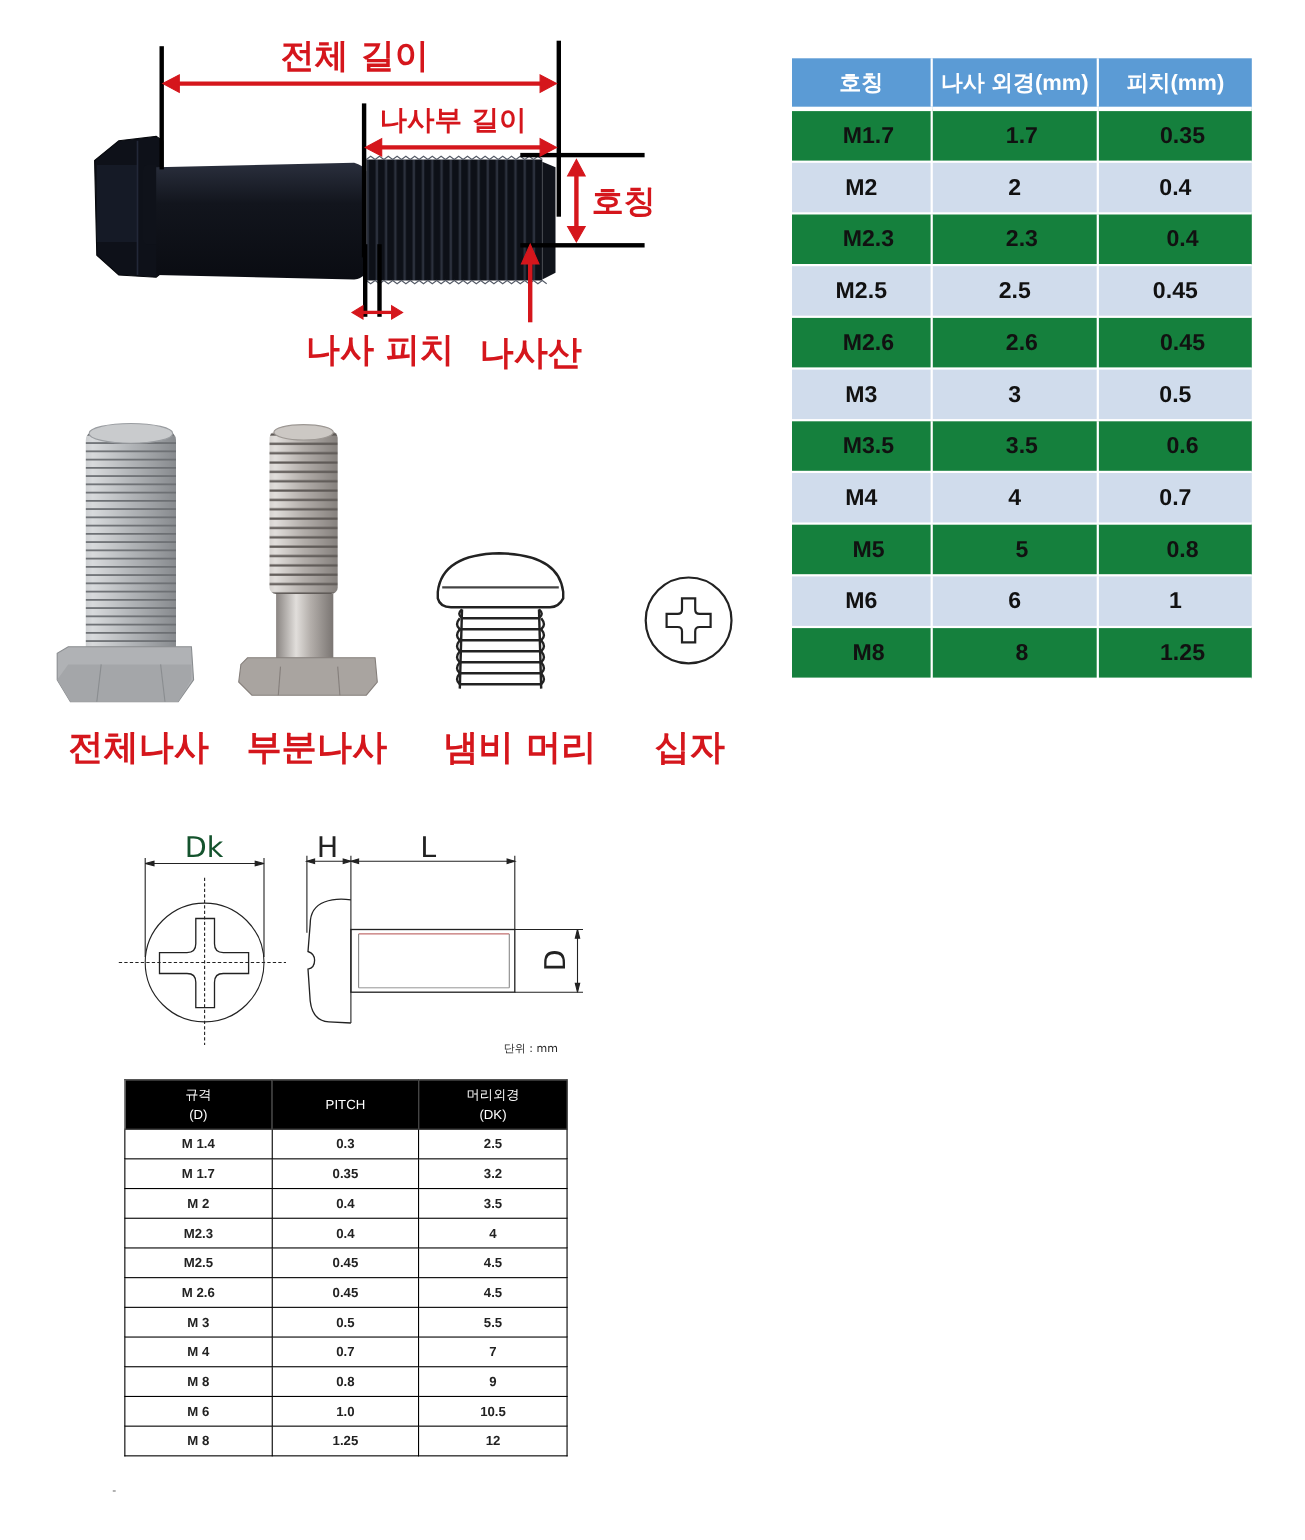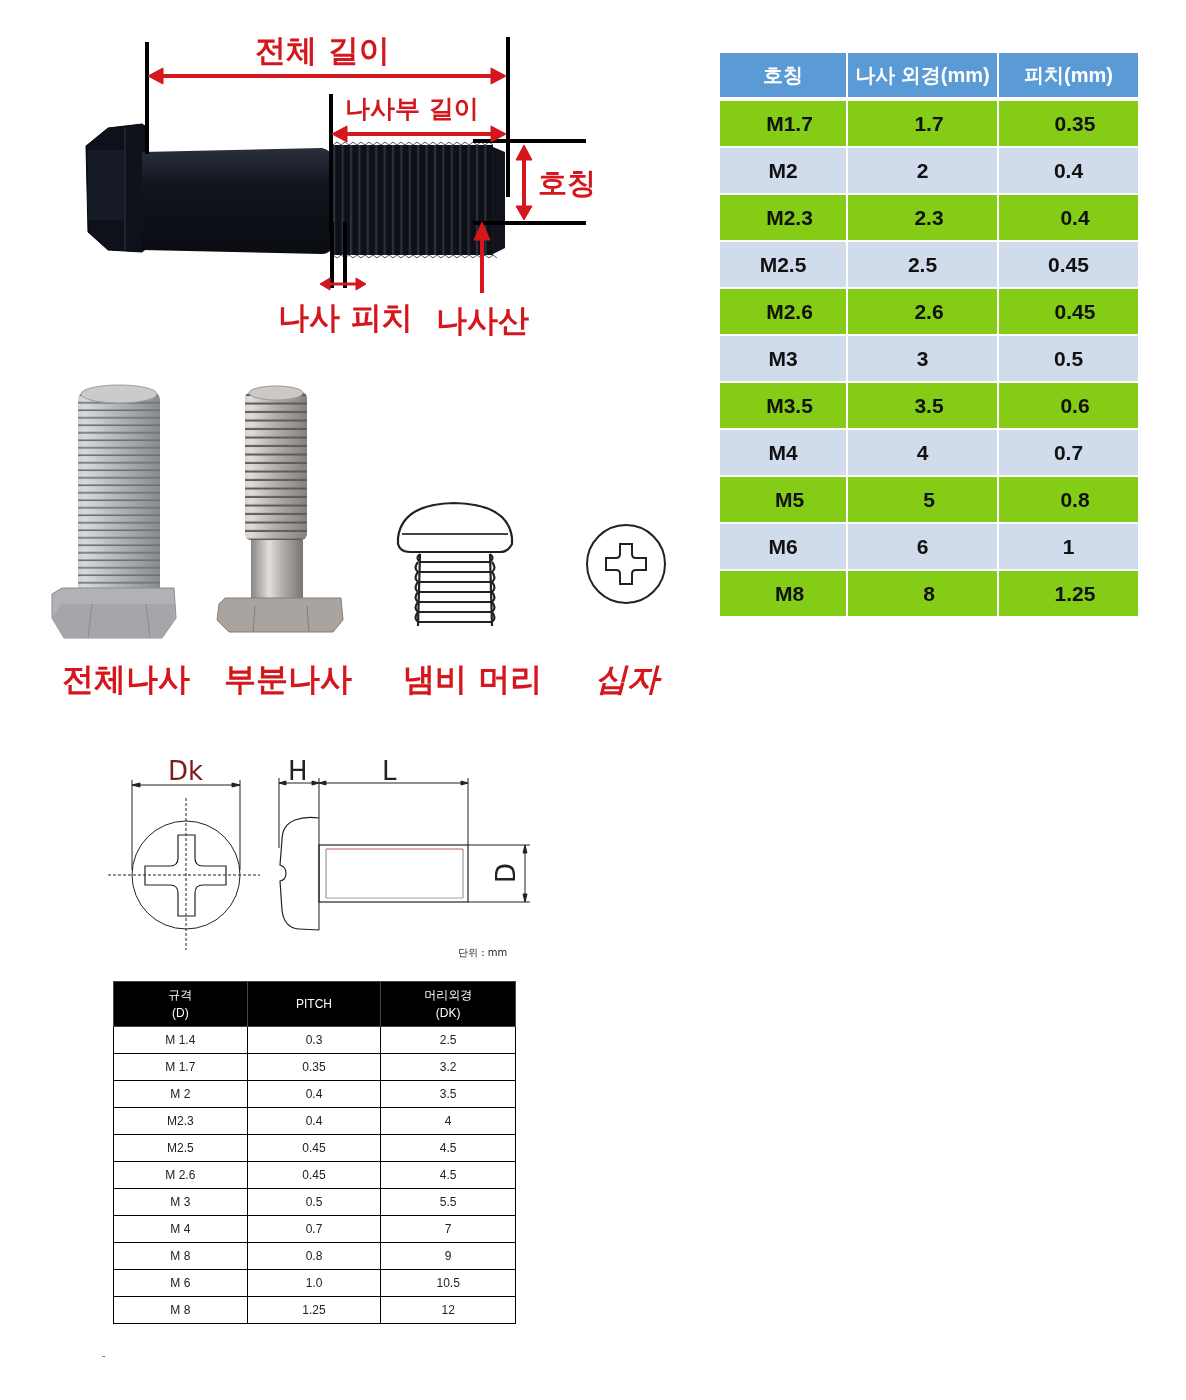--- a/index.html
+++ b/index.html
@@ -7,27 +7,27 @@
   .abs { position: absolute; }
   .red-label { color: #d5161c; font-family: "DejaVu Sans", sans-serif; font-weight: bold; white-space: nowrap; }
 
   
   .spec-table { position: absolute; left: 720px; top: 53px; width: 418px; border-collapse: collapse; font-family: "Liberation Sans", sans-serif; }
   .spec-table th { background: #5b9bd5; color: #ffffff; font-weight: bold; font-size: 20px; height: 44px; border-right: 2px solid #ffffff; border-bottom: 4px solid #ffffff; text-align: center; padding: 0; }
   .spec-table th:last-child { border-right: none; }
   .spec-table td { font-size: 21px; font-weight: bold; color: #111; height: 45px; text-align: center; border-right: 2px solid #ffffff; border-bottom: 2px solid #ffffff; padding: 0; }
   .spec-table td:last-child { border-right: none; }
   .spec-table tr.dark td { background: #d0dcec; }
-  .spec-table tr.light td { background: #84cc16; padding-left: 13px; }
+  .spec-table tr.light td { background: #15803d; padding-left: 13px; }
   .spec-table col.c1 { width: 127px; } .spec-table col.c2 { width: 151px; } .spec-table col.c3 { width: 140px; }
 
   
   .dk-table { position: absolute; left: 113px; top: 981px; width: 403px; border-collapse: collapse; font-family: "Liberation Sans", sans-serif; }
   .dk-table th { background: #000; color: #fff; font-weight: normal; font-size: 12px; height: 44px; line-height: 18px; border: 1px solid #444; padding: 0; text-align: center; }
-  .dk-table td { font-size: 12px; color: #222; height: 26px; border: 1px solid #000; text-align: center; padding: 0; }
+  .dk-table td { font-size: 12px; color: #222; height: 26px; border: 1px solid #000; text-align: center; padding: 0; font-weight: bold; }
   .dk-table col.c1 { width: 134px; } .dk-table col.c2 { width: 134px; } .dk-table col.c3 { width: 135px; }
 </style>
 </head>
 <body>
 
 <div class="abs" style="left:0;top:0;width:620px;height:350px;padding-left:48px;">
   <svg class="abs" style="left:0;top:0" width="620" height="350" viewBox="0 0 620 350">
     <defs>
       <linearGradient id="boltShade" x1="0" y1="0" x2="0" y2="1">
         <stop offset="0" stop-color="#2a2f3d"></stop>
@@ -153,21 +153,21 @@
   </svg>
 
   <svg class="abs" style="left:584px;top:152px" width="84" height="84" viewBox="0 0 84 84">
     <circle cx="42" cy="42" r="39" fill="#fff" stroke="#222" stroke-width="2"></circle>
     <path d="M36,22 L48,22 L48,32 Q48,36 52,36 L62,36 L62,48 L52,48 Q48,48 48,52 L48,62 L36,62 L36,52 Q36,48 32,48 L22,48 L22,36 L32,36 Q36,36 36,32 Z" fill="#fff" stroke="#222" stroke-width="2"></path>
   </svg>
 
   <span class="abs red-label" style="left:62px;top:288px;font-size:32px;">전체나사</span>
   <span class="abs red-label" style="left:224px;top:288px;font-size:32px;">부분나사</span>
   <span class="abs red-label" style="left:403px;top:288px;font-size:32px;">냄비 머리</span>
-  <span class="abs red-label" style="left:595px;top:288px;font-size:32px;font-style:italic;">십자</span>
+  <span class="abs red-label" style="left:595px;top:288px;font-size:32px;">십자</span>
 </div>
 
 <table class="spec-table">
   <colgroup>
       <col class="c1">
       <col class="c2">
       <col class="c3">
     </colgroup>
   <thead>
     <tr>
@@ -268,21 +268,21 @@
       <line x1="226" y1="99" x2="226" y2="148" stroke="#888"></line>
       <line x1="363" y1="99" x2="363" y2="148" stroke="#888"></line>
 
       <line x1="368" y1="95" x2="430" y2="95"></line>
       <line x1="368" y1="152" x2="430" y2="152"></line>
       <line x1="425" y1="95" x2="425" y2="152"></line>
       <polygon points="425,95 423,103 427,103" fill="#222"></polygon>
       <polygon points="425,152 423,144 427,144" fill="#222"></polygon>
     </g>
   </svg>
-  <span class="abs" style="left:68px;top:6px;font-size:26px;color:#7f1d1d;font-family:'DejaVu Sans',sans-serif;">Dk</span>
+  <span class="abs" style="left:68px;top:6px;font-size:26px;color:#14532d;font-family:'DejaVu Sans',sans-serif;">Dk</span>
   <span class="abs" style="left:188px;top:6px;font-size:26px;color:#222;font-family:'DejaVu Sans',sans-serif;">H</span>
   <span class="abs" style="left:282px;top:6px;font-size:26px;color:#222;font-family:'DejaVu Sans',sans-serif;">L</span>
   <span class="abs" style="left:396px;top:108px;font-size:26px;color:#222;font-family:'DejaVu Sans',sans-serif;transform:rotate(-90deg);transform-origin:center;">D</span>
   <span class="abs" style="left:358px;top:196px;font-size:10px;color:#222;font-family:'DejaVu Sans',sans-serif;">단위 : mm</span>
 </div>
 
 <table class="dk-table">
   <colgroup>
       <col class="c1">
       <col class="c2">

